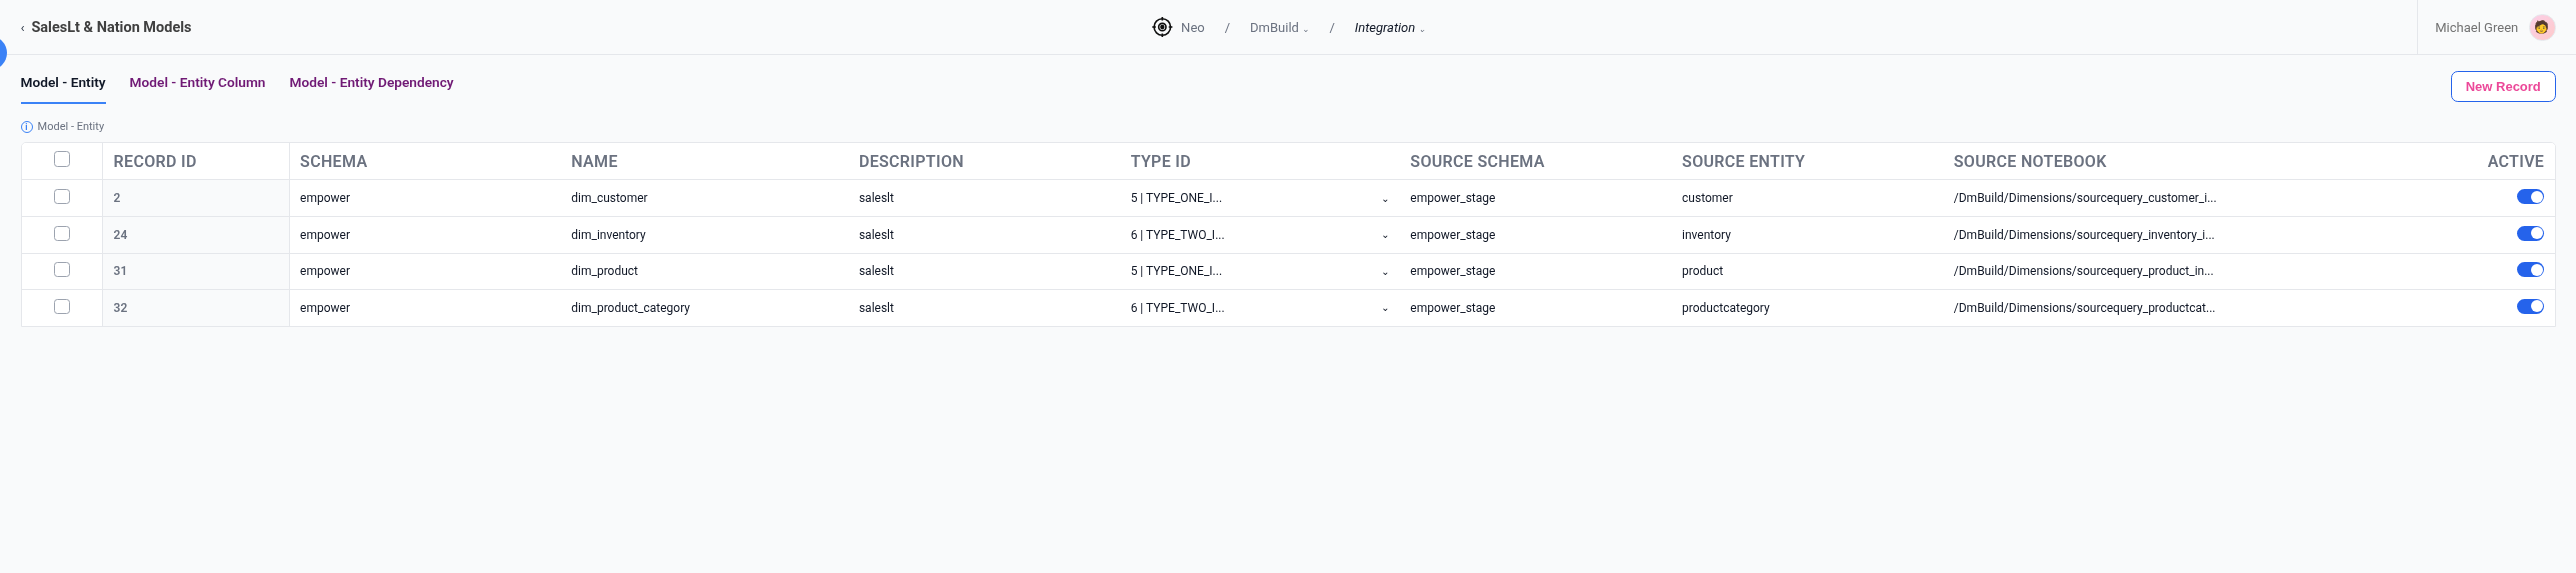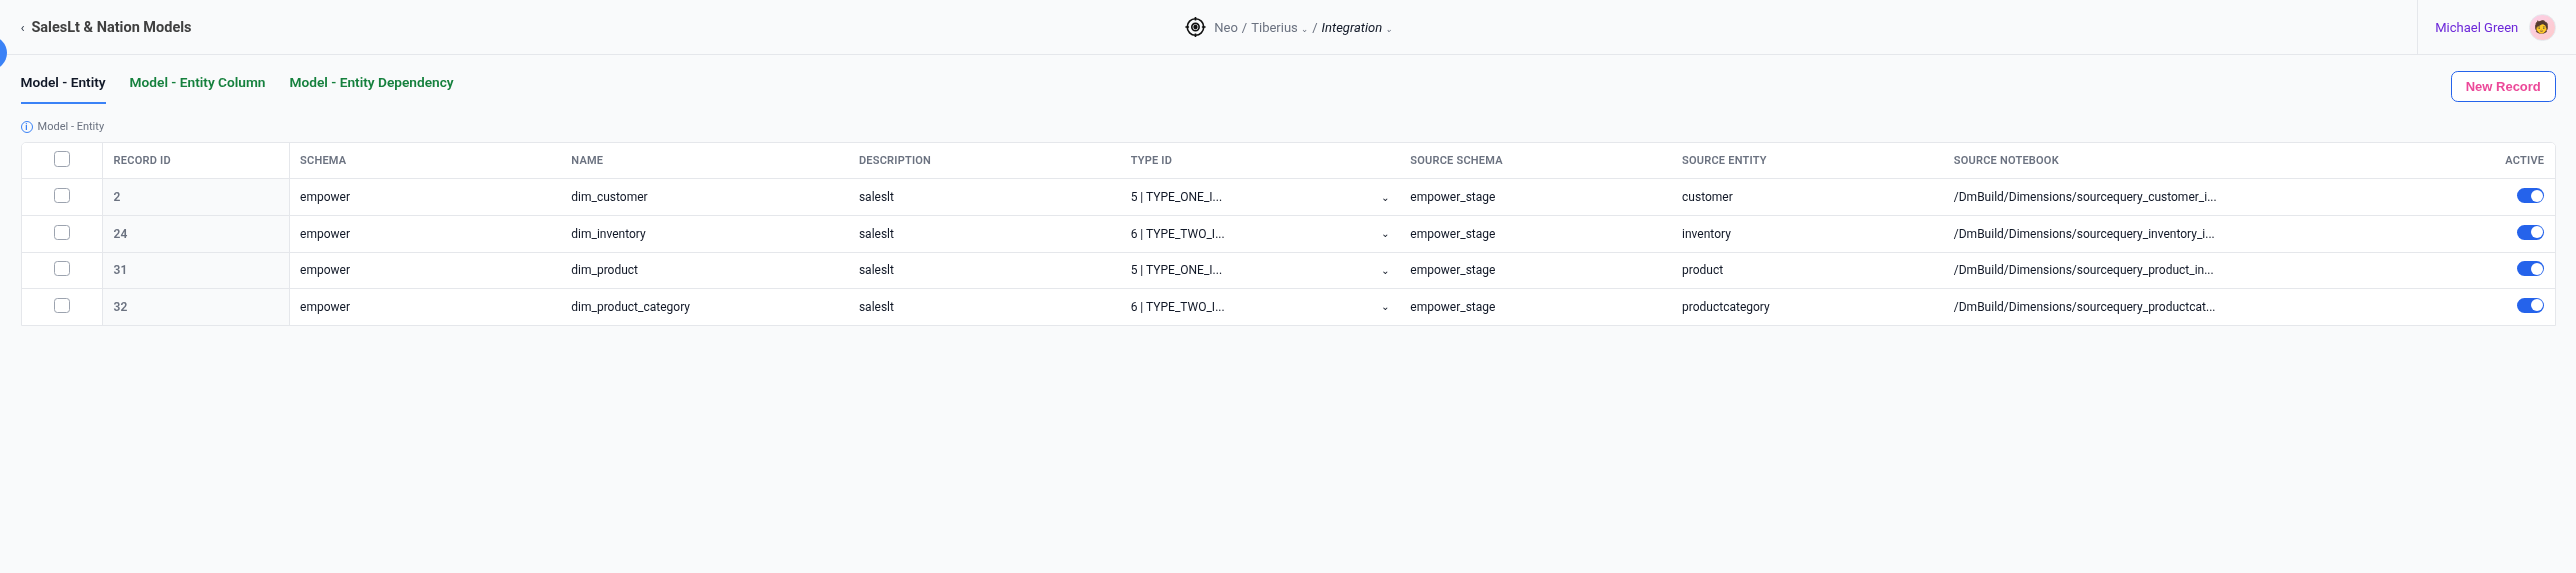--- a/index.html
+++ b/index.html
@@ -3,38 +3,38 @@
   <meta charset="utf-8">
   <style>
     * { box-sizing: border-box; margin: 0; padding: 0; }
     body { font-family: -apple-system, BlinkMacSystemFont, "Segoe UI", Roboto, Helvetica, Arial, sans-serif; background: #f9fafb; color: #111827; font-size: 12px; }
     .page { width: 100%; }
     .topbar { display: flex; align-items: center; height: 55px; padding: 0 20.5px; border-bottom: 0.9px solid #e5e7eb; position: relative; }
     .back-chevron { font-size: 13.7px; color: #374151; margin-right: 6.8px; cursor: pointer; }
     .page-title { font-size: 14.5px; font-weight: 700; color: #404040; }
     .breadcrumb-wrap { position: absolute; left: 50%; transform: translateX(-50%); display: flex; align-items: center; gap: 6.8px; }
     .crumb-logo { width: 24px; height: 24px; display: inline-flex; align-items: center; justify-content: center; }
-    .crumb-text { color: #6b7280; font-size: 13px; display: flex; align-items: center; gap: 4px; }
+    .crumb-text { color: #6b7280; font-size: 13px; display: flex; align-items: center; gap: 20px; }
     .crumb-text .strong { color: #111827; font-style: italic; }
     .crumb-caret { font-size: 8.6px; color: #6b7280; }
     .user-area { margin-left: auto; display: flex; align-items: center; gap: 10.3px; border-left: 0.9px solid #e5e7eb; padding-left: 17px; height: 100%; }
-    .user-name { font-size: 13px; color: #6d28d9; }
+    .user-name { font-size: 13px; color: #737373; }
     .avatar { width: 27px; height: 27px; border-radius: 50%; background: linear-gradient(135deg,#fbcfe8,#fecaca); border: 0.9px solid #e5e7eb; display:flex; align-items:center; justify-content:center; font-size:12px; }
     .drawer-tab { position: absolute; left: -10.3px; top: 36px; width: 17px; height: 34px; background: #3b82f6; border-radius: 0 17px 17px 0; display:flex; align-items:center; justify-content:center; color:#fff; font-size:10.3px; z-index: 2; }
     .content { padding: 13.7px 20.5px 0 20.5px; position: relative; }
     .tabbar { display: flex; align-items: center; gap: 24px; border-bottom: 0.9px solid transparent; }
-    .tab { padding: 5.1px 0 12px 0; font-size: 13.7px; font-weight: 600; color: #15803d; cursor: pointer; border-bottom: 2.6px solid transparent; }
+    .tab { padding: 5.1px 0 12px 0; font-size: 13.7px; font-weight: 600; color: #701a75; cursor: pointer; border-bottom: 2.6px solid transparent; }
     .tab.active { color: #111827; border-bottom-color: #3b82f6; }
     .new-record-btn { margin-left: auto; border: 0.9px solid #2563eb; color: #ec4899; background: #fff; border-radius: 6.8px; padding: 6.8px 13.7px; font-size: 13px; font-weight: 600; cursor: pointer; }
     .section-label { display: flex; align-items: center; gap: 5.1px; margin: 15.4px 0 8.6px 0; color: #6b7280; font-size: 11px; }
     .info-icon { width: 12px; height: 12px; border-radius: 50%; border: 1.3px solid #3b82f6; display:inline-flex; align-items:center; justify-content:center; color:#3b82f6; font-size:8.6px; font-weight:700; }
     .table-wrap { border: 0.9px solid #e5e7eb; border-radius: 5.1px 5.1px 0 0; overflow: hidden; background:#fff; }
     table { width: 100%; border-collapse: collapse; table-layout: fixed; }
     th, td { text-align: left; padding: 8.6px 10.3px; border-top: 0.9px solid #e5e7eb; vertical-align: middle; overflow: hidden; text-overflow: ellipsis; white-space: nowrap; height: 32.5px; }
-    th { font-size: 11px; font-weight: 600; color: #6b7280; letter-spacing: .02em; background:#fff; border-top: none; }
+    th { font-size: 16px; font-weight: 600; color: #6b7280; letter-spacing: .02em; background:#fff; border-top: none; }
     td { font-size: 12px; color: #111827; }
     th.cb, td.cb { width: 41px; text-align: center; border-right: 0.9px solid #e5e7eb; }
     th.id, td.id { width: 94px; background: #f9fafb; color: #6b7280; font-weight: 600; border-right: 0.9px solid #e5e7eb; }
     th.id { background:#fff; color:#6b7280; }
     .col-schema { width: 137px; }
     .col-name { width: 145px; }
     .col-desc { width: 137px; }
     .col-type { width: 141px; }
     .col-sschema { width: 137px; }
     .col-sentity { width: 137px; }
@@ -66,21 +66,21 @@
           <line x1="12" y1="1" x2="12" y2="5"></line>
             <line x1="12" y1="19" x2="12" y2="23"></line>
           <line x1="1" y1="12" x2="5" y2="12"></line>
             <line x1="19" y1="12" x2="23" y2="12"></line>
         </svg>
       </span>
       <span class="crumb-text">
         <span>Neo</span>
         <span>/</span>
         <span>
-          <span>Tiberius</span>
+          <span>DmBuild</span>
           <span class="crumb-caret">⌄</span>
         </span>
         <span>/</span>
         <span class="strong">
           <span>Integration</span>
           <span class="crumb-caret">⌄</span>
         </span>
       </span>
     </div>
 

